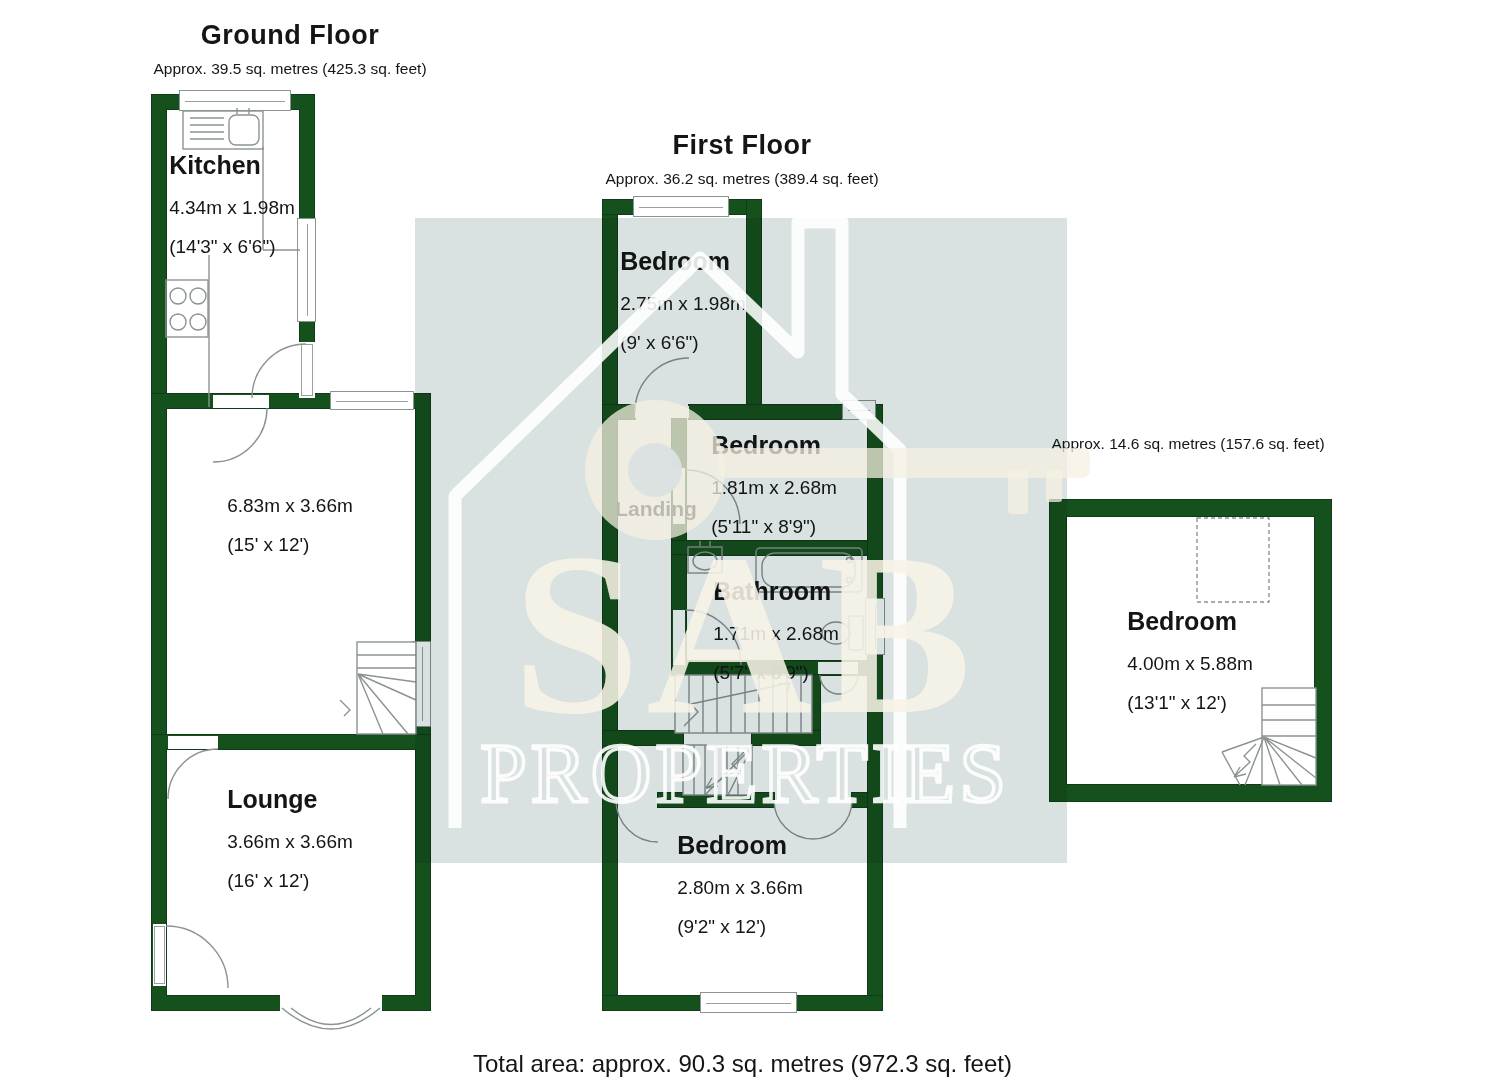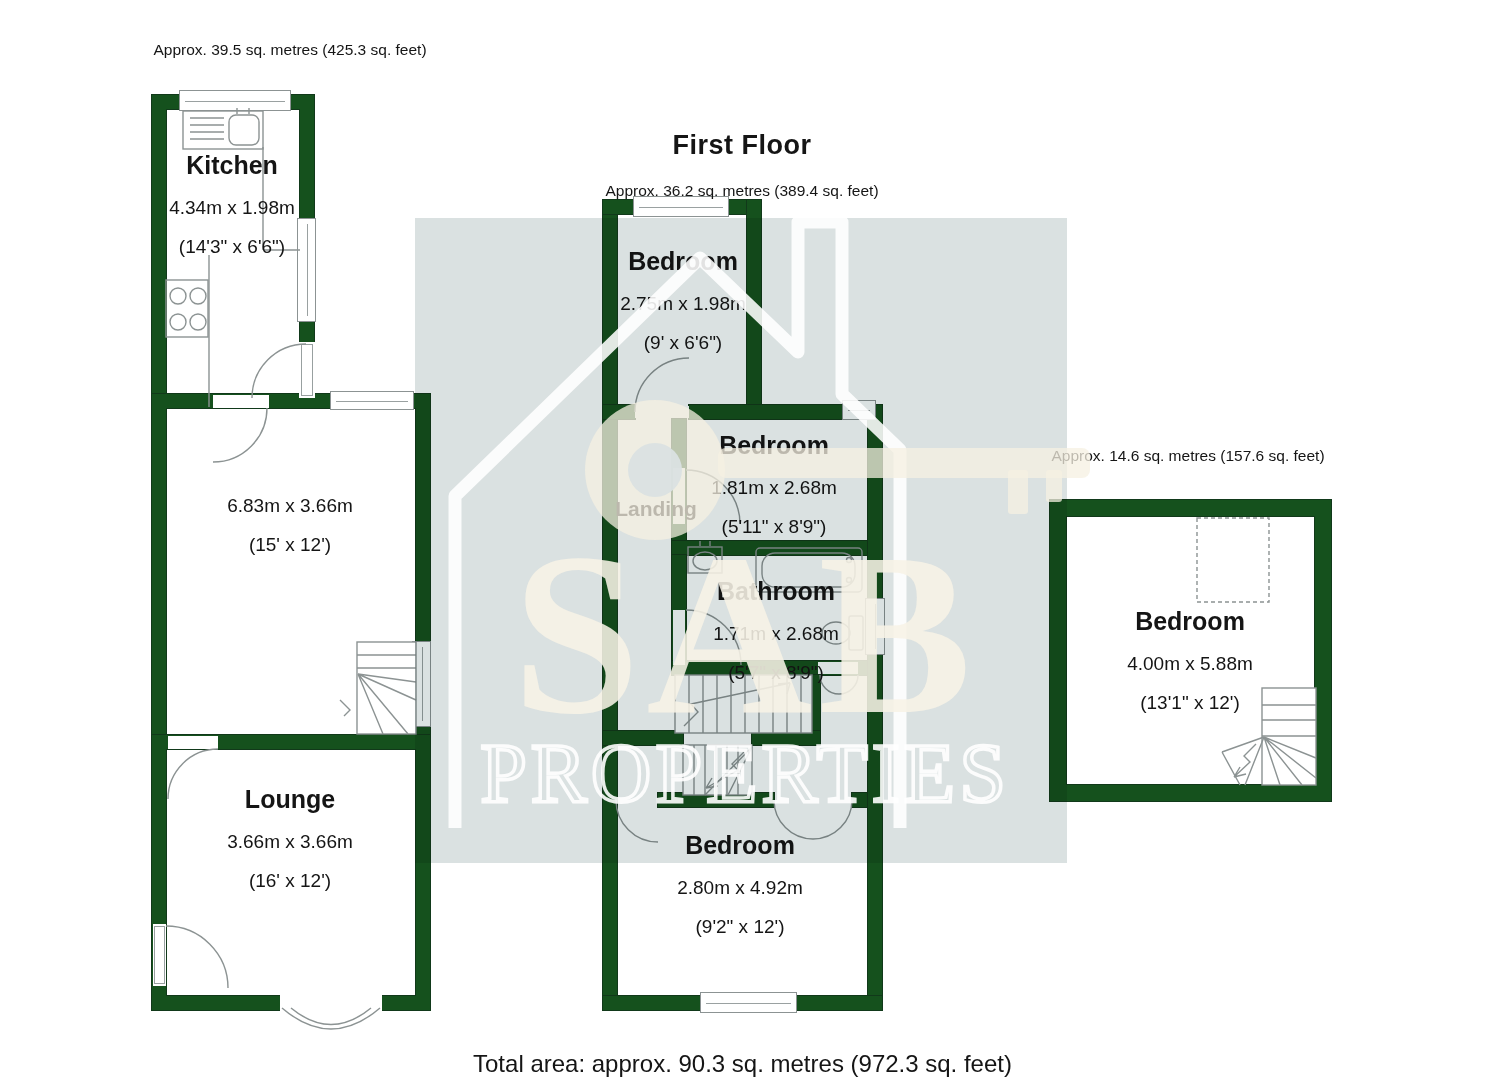--- a/index.html
+++ b/index.html
@@ -11,35 +11,36 @@
   .room.thick{border-width:16px;}
   .wall{position:absolute;background:#15511d;box-shadow:0 0 0 1px #11391a;z-index:3;}
   .gap{position:absolute;background:#fff;z-index:4;}
   .leaf{position:absolute;background:#fff;border:1px solid #98a0a0;box-sizing:border-box;z-index:5;}
   .win{position:absolute;background:#fff;border:1px solid #8c9393;box-sizing:border-box;z-index:5;}
   .win.h::after{content:"";position:absolute;left:5px;right:5px;top:50%;height:1px;background:#9aa1a1;}
   .win.v::after{content:"";position:absolute;top:5px;bottom:5px;left:50%;width:1px;background:#9aa1a1;}
   #details{position:absolute;left:0;top:0;z-index:6;}
   .title{position:absolute;transform:translateX(-50%);text-align:center;z-index:7;white-space:nowrap;}
   .title h2{margin:0;font-size:27px;font-weight:bold;letter-spacing:.5px;}
-  .title .sub{font-size:15.5px;margin-top:21px;}
-  .roomlabel{position:absolute;transform:translateX(-50%);text-align:center;z-index:7;white-space:nowrap;}
+  .title .sub{font-size:15.5px;margin-top:9px;}
+  .roomlabel{position:absolute;transform:translateX(-50%);z-index:7;white-space:nowrap;}
   .roomlabel .rn{font-size:25px;font-weight:bold;line-height:1.1;}
   .roomlabel .rm{font-size:19px;line-height:1.22;margin-top:16px;}
   .roomlabel.wrap .rn{white-space:normal;width:140px;margin:0 auto;}
   .roomlabel.small .rn{font-size:21px;}
   #silhouette{position:absolute;left:415px;top:218px;width:652px;height:645px;
               background:#dae1e1;mix-blend-mode:multiply;z-index:8;pointer-events:none;}
   #wmtop{position:absolute;left:0;top:0;z-index:9;pointer-events:none;}
   #total{position:absolute;left:0;top:1050px;width:1485px;text-align:center;font-size:24px;z-index:7;}
 </style>
 </head>
 <body>
 
 <div class="title" style="left:290px;top:20px">
+  <h2>Ground Floor</h2>
   <div class="sub">Approx. 39.5 sq. metres (425.3 sq. feet)</div>
 </div>
 
 <div class="room" style="left:152px;top:95px;width:162px;height:313px"></div>
 <div class="room" style="left:152px;top:394px;width:278px;height:355px"></div>
 <div class="room" style="left:152px;top:735px;width:278px;height:275px"></div>
 
 <div class="win h" style="left:179px;top:90px;width:112px;height:21px"></div>
 <div class="win v" style="left:297px;top:218px;width:19px;height:104px"></div>
 <div class="win h" style="left:330px;top:391px;width:84px;height:19px"></div>
@@ -209,21 +210,21 @@
 <div class="roomlabel small" style="left:656px;top:497px">
   <div class="rn">Landing</div>
 </div>
 <div class="roomlabel" style="left:776px;top:578px">
   <div class="rn">Bathroom</div>
   <div class="rm">1.71m x 2.68m</div>
   <div class="rm">(5'7" x 8'9")</div>
 </div>
 <div class="roomlabel" style="left:740px;top:832px">
   <div class="rn">Bedroom</div>
-  <div class="rm">2.80m x 4.92m</div>
+  <div class="rm">2.80m x 3.66m</div>
   <div class="rm">(9'2" x 12')</div>
 </div>
 <div class="roomlabel" style="left:1190px;top:608px">
   <div class="rn">Bedroom</div>
   <div class="rm">4.00m x 5.88m</div>
   <div class="rm">(13'1" x 12')</div>
 </div>
 
 <div id="silhouette"></div>
 <svg id="wmtop" width="1485" height="1080" viewBox="0 0 1485 1080">

